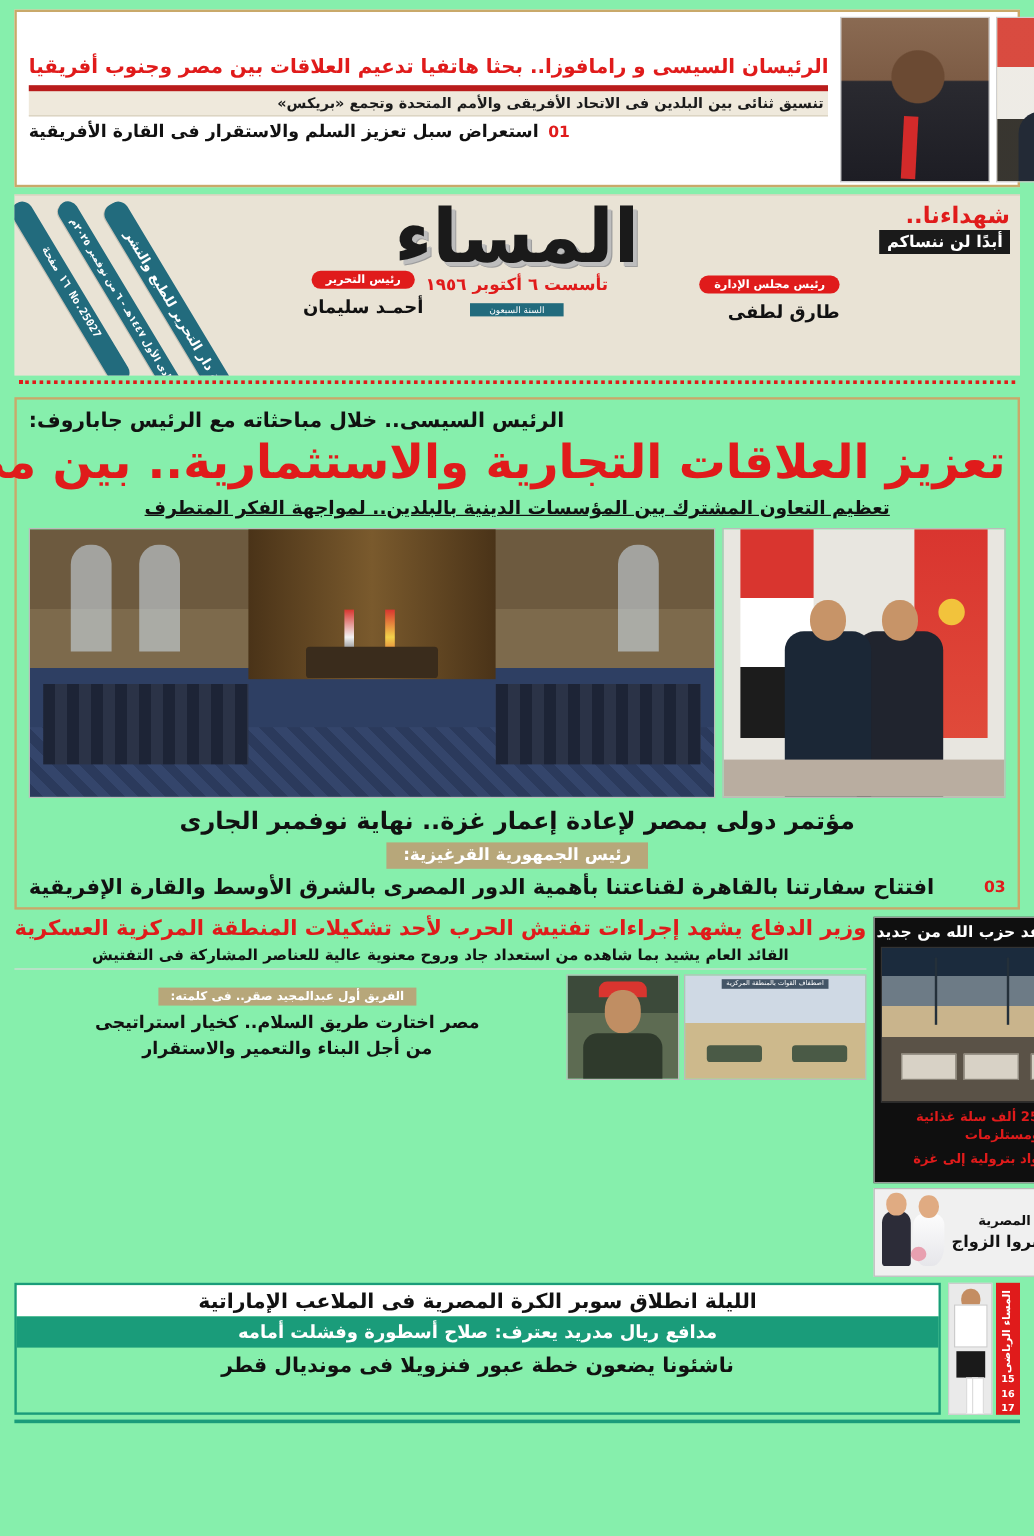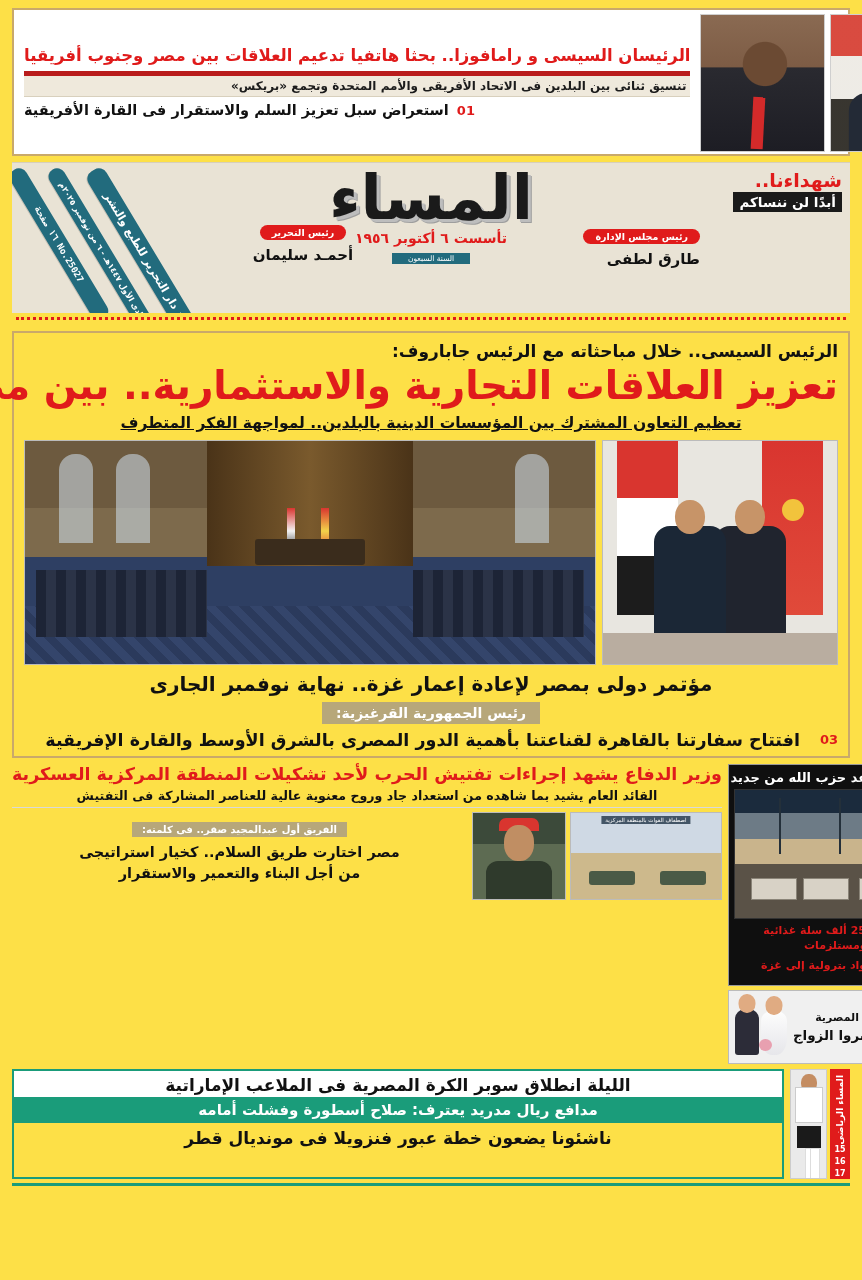--- a/index.html
+++ b/index.html
@@ -3,21 +3,21 @@
 <meta charset="utf-8">
 <style>
   html,body{margin:0;padding:0;background:#ffffff;}
   body{
     width:862px;height:1280px;overflow:hidden;
     font-family:"DejaVu Sans","Liberation Sans",sans-serif;
     color:#111;
   }
   .page{
     position:relative;width:862px;height:1280px;
-    background:#fde047;
+    background:#86efac;
     box-sizing:border-box;
     padding:8px 12px 6px 12px;
   }
 
   
   .teaser{
     border:2px solid #c9a96a;
     background:#ffffff;
     display:flex;flex-direction:row-reverse;
     height:148px;box-sizing:border-box;
@@ -120,21 +120,21 @@
 
   .dotted{
     height:6px;border-top:3px dotted #e01b1b;margin:0 4px;
   }
 
   
   .lead{
     border:2px solid #c9a96a;padding:8px 10px 6px 10px;margin-top:5px;
   }
   .lead-kicker{
-    text-align:right;font-size:17px;font-weight:bold;color:#111;margin-bottom:4px;
+    text-align:left;font-size:17px;font-weight:bold;color:#111;margin-bottom:4px;
     white-space:nowrap;
   }
   .lead-head{
     text-align:center;color:#e01b1b;font-weight:bold;font-size:39px;line-height:1.1;
     letter-spacing:-1px;white-space:nowrap;margin:2px 0 6px 0;
   }
   .lead-sub{
     text-align:center;font-size:15.5px;font-weight:bold;color:#111;white-space:nowrap;
     margin-bottom:8px;
     text-decoration:underline;
@@ -180,21 +180,21 @@
   .lead-line{
     text-align:center;font-size:20px;font-weight:bold;color:#111;white-space:nowrap;margin:4px 0 6px;
   }
   .lead-tag{
     display:block;margin:0 auto 6px auto;background:#b7a77a;color:#ffffff;
     font-size:14px;font-weight:bold;padding:3px 14px;width:max-content;
   }
   .lead-foot{
     text-align:center;font-size:17.5px;font-weight:bold;color:#111;white-space:nowrap;
   }
-  .lead-foot-row{display:flex;align-items:center;justify-content:flex-end;gap:20px;flex-direction:row-reverse;}
+  .lead-foot-row{display:flex;align-items:center;justify-content:space-between;gap:10px;flex-direction:row-reverse;}
 
   
   .lower{display:flex;gap:6px;flex-direction:row-reverse;margin-top:6px;height:300px;}
   .lower-right{flex:1;display:flex;flex-direction:column;gap:4px;}
   .lower-left{width:215px;display:flex;flex-direction:column;gap:4px;}
 
   .def-head{
     color:#e01b1b;font-weight:bold;font-size:17.5px;text-align:center;white-space:nowrap;
     line-height:1.15;
   }

